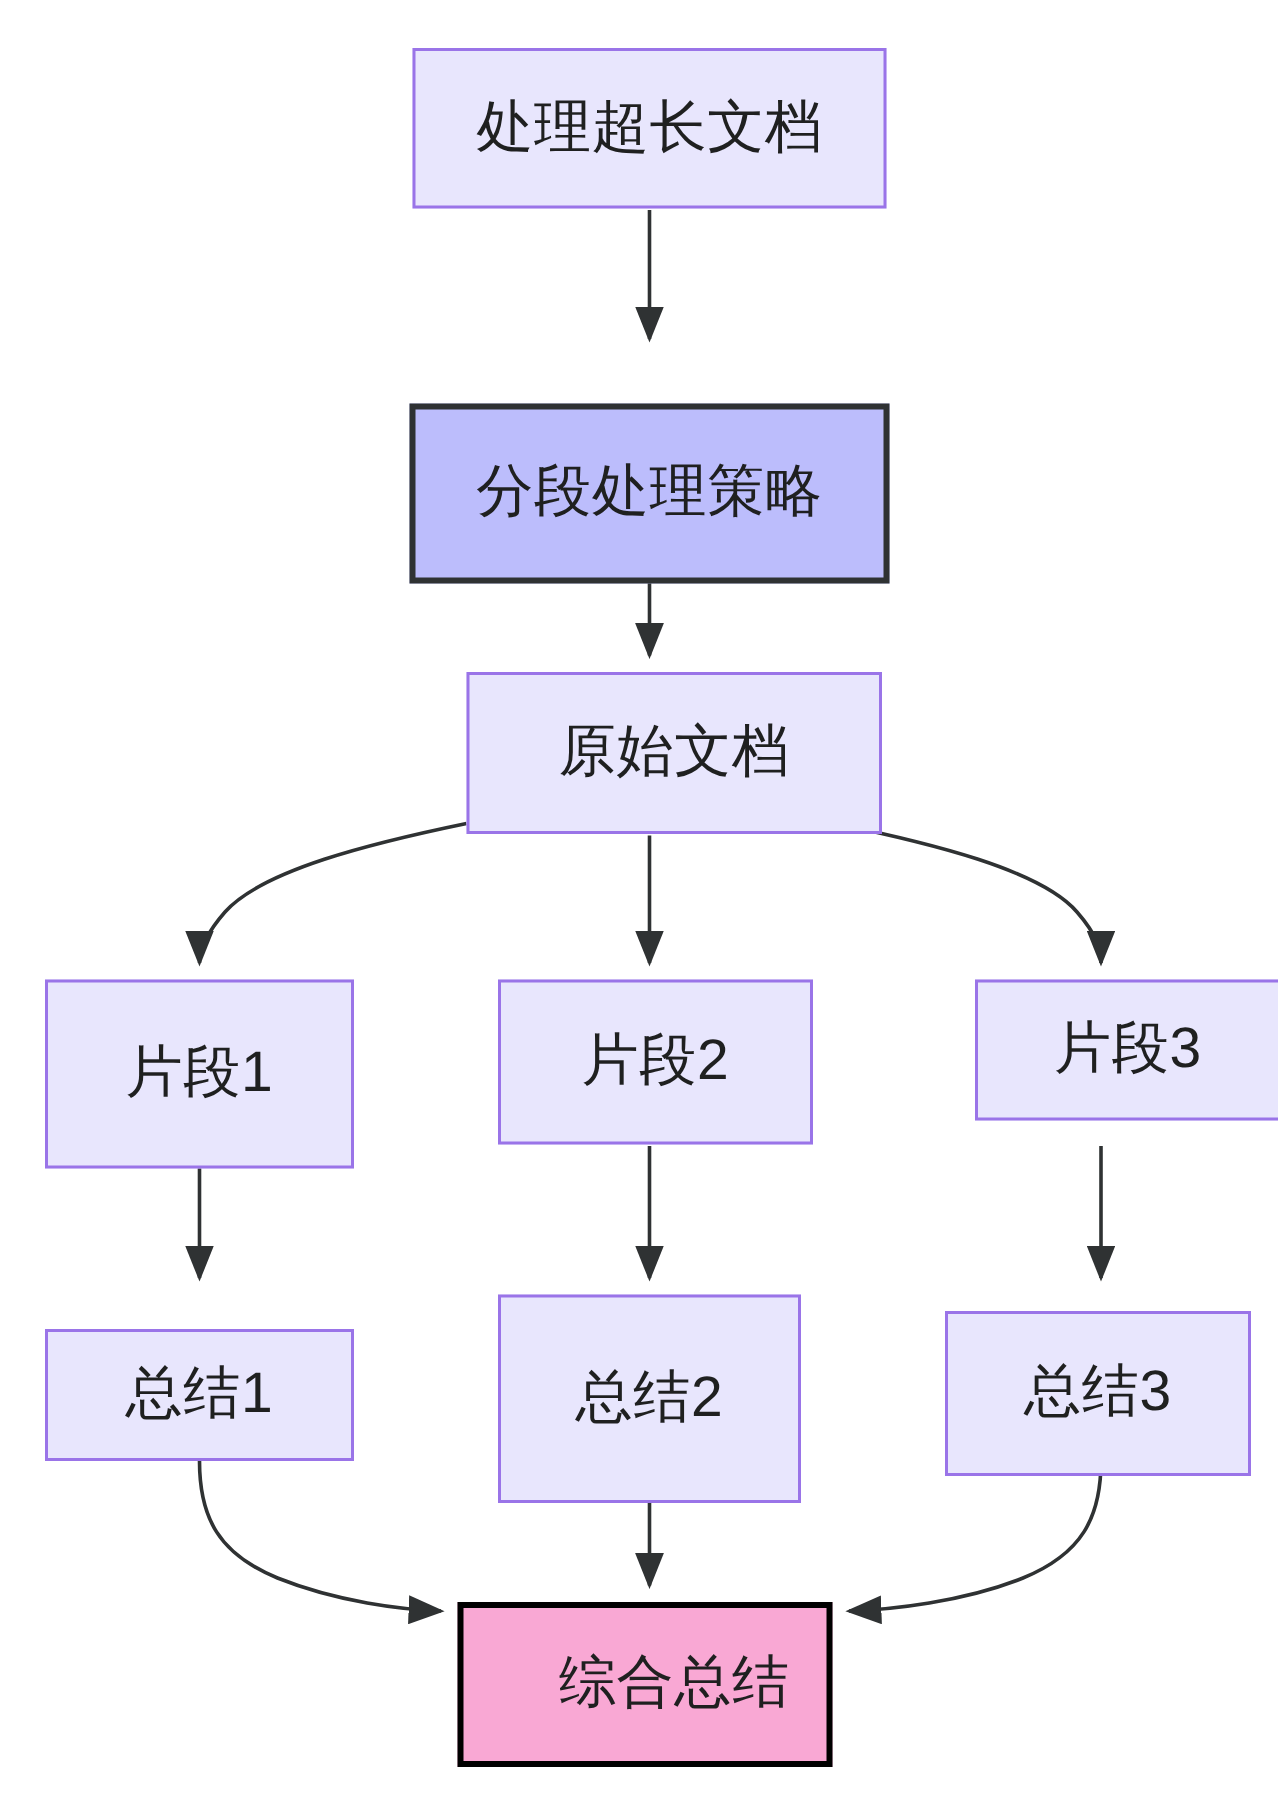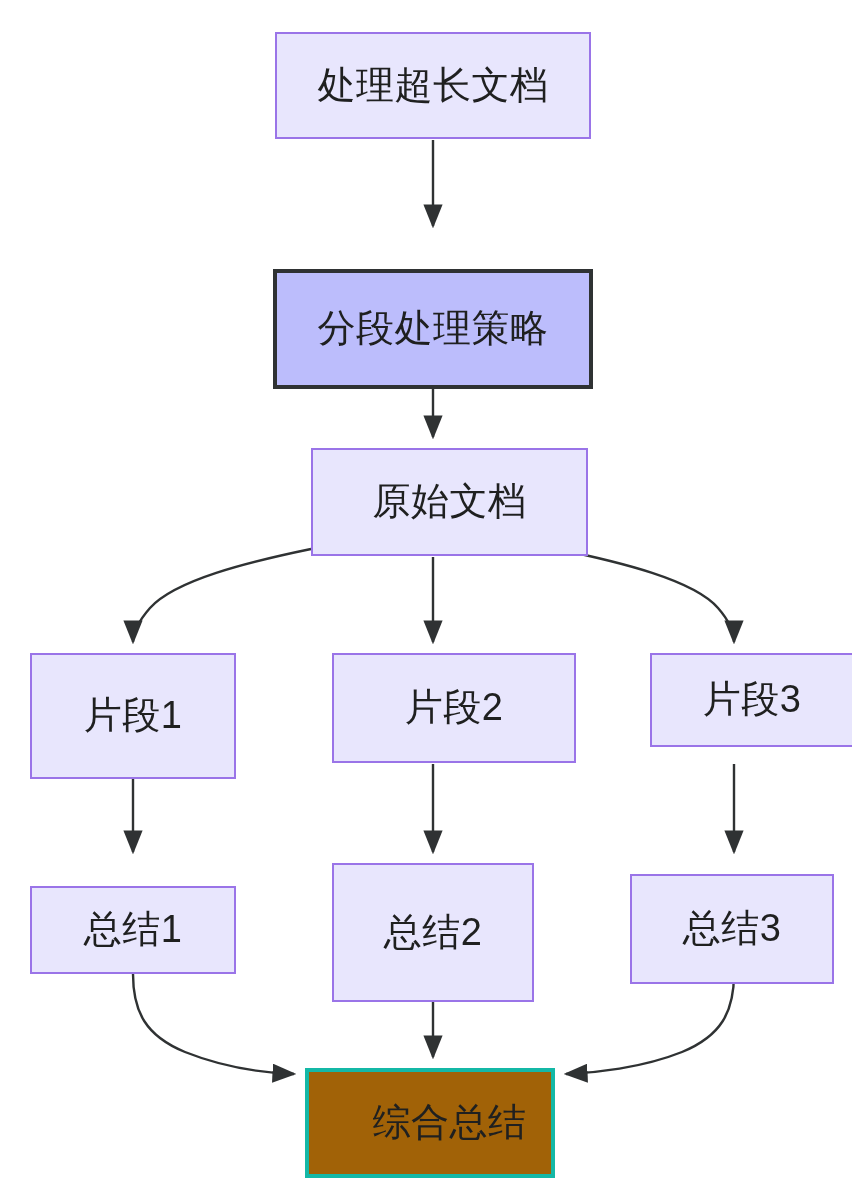--- a/index.html
+++ b/index.html
@@ -40,22 +40,22 @@
   }
   .node-normal {
     background: #e8e6fd;
     border: 2px solid #9a74e8;
   }
   .node-highlight {
     background: #bcbdfc;
     border: 4px solid #2f3233;
   }
   .node-terminal {
-    background: #a16207;
-    border: 4px solid #14b8a6;
+    background: #f9a8d4;
+    border: 4px solid #000000;
     padding-left: 39px;
   }
   .node-label {
     display: block;
     white-space: nowrap;
   }
 </style>
 </head>
 <body>
 
@@ -102,21 +102,21 @@
   </div>
 
   <div class="node node-normal" style="left:311px; top:448px; width:277px; height:108px;">
     <span class="node-label">原始文档</span>
   </div>
 
   <div class="node node-normal" style="left:30px; top:653px; width:206px; height:126px;align-items:center;">
     <span class="node-label">片段1</span>
   </div>
 
-  <div class="node node-normal" style="left:332px; top:653px; width:244px; height:110px;">
+  <div class="node node-normal" style="left:332px; top:653px; width:210px; height:110px;">
     <span class="node-label">片段2</span>
   </div>
 
   <div class="node node-normal" style="left:650px; top:653px; width:204px; height:94px;">
     <span class="node-label">片段3</span>
   </div>
 
   <div class="node node-normal" style="left:30px; top:886px; width:206px; height:88px;">
     <span class="node-label">总结1</span>
   </div>

